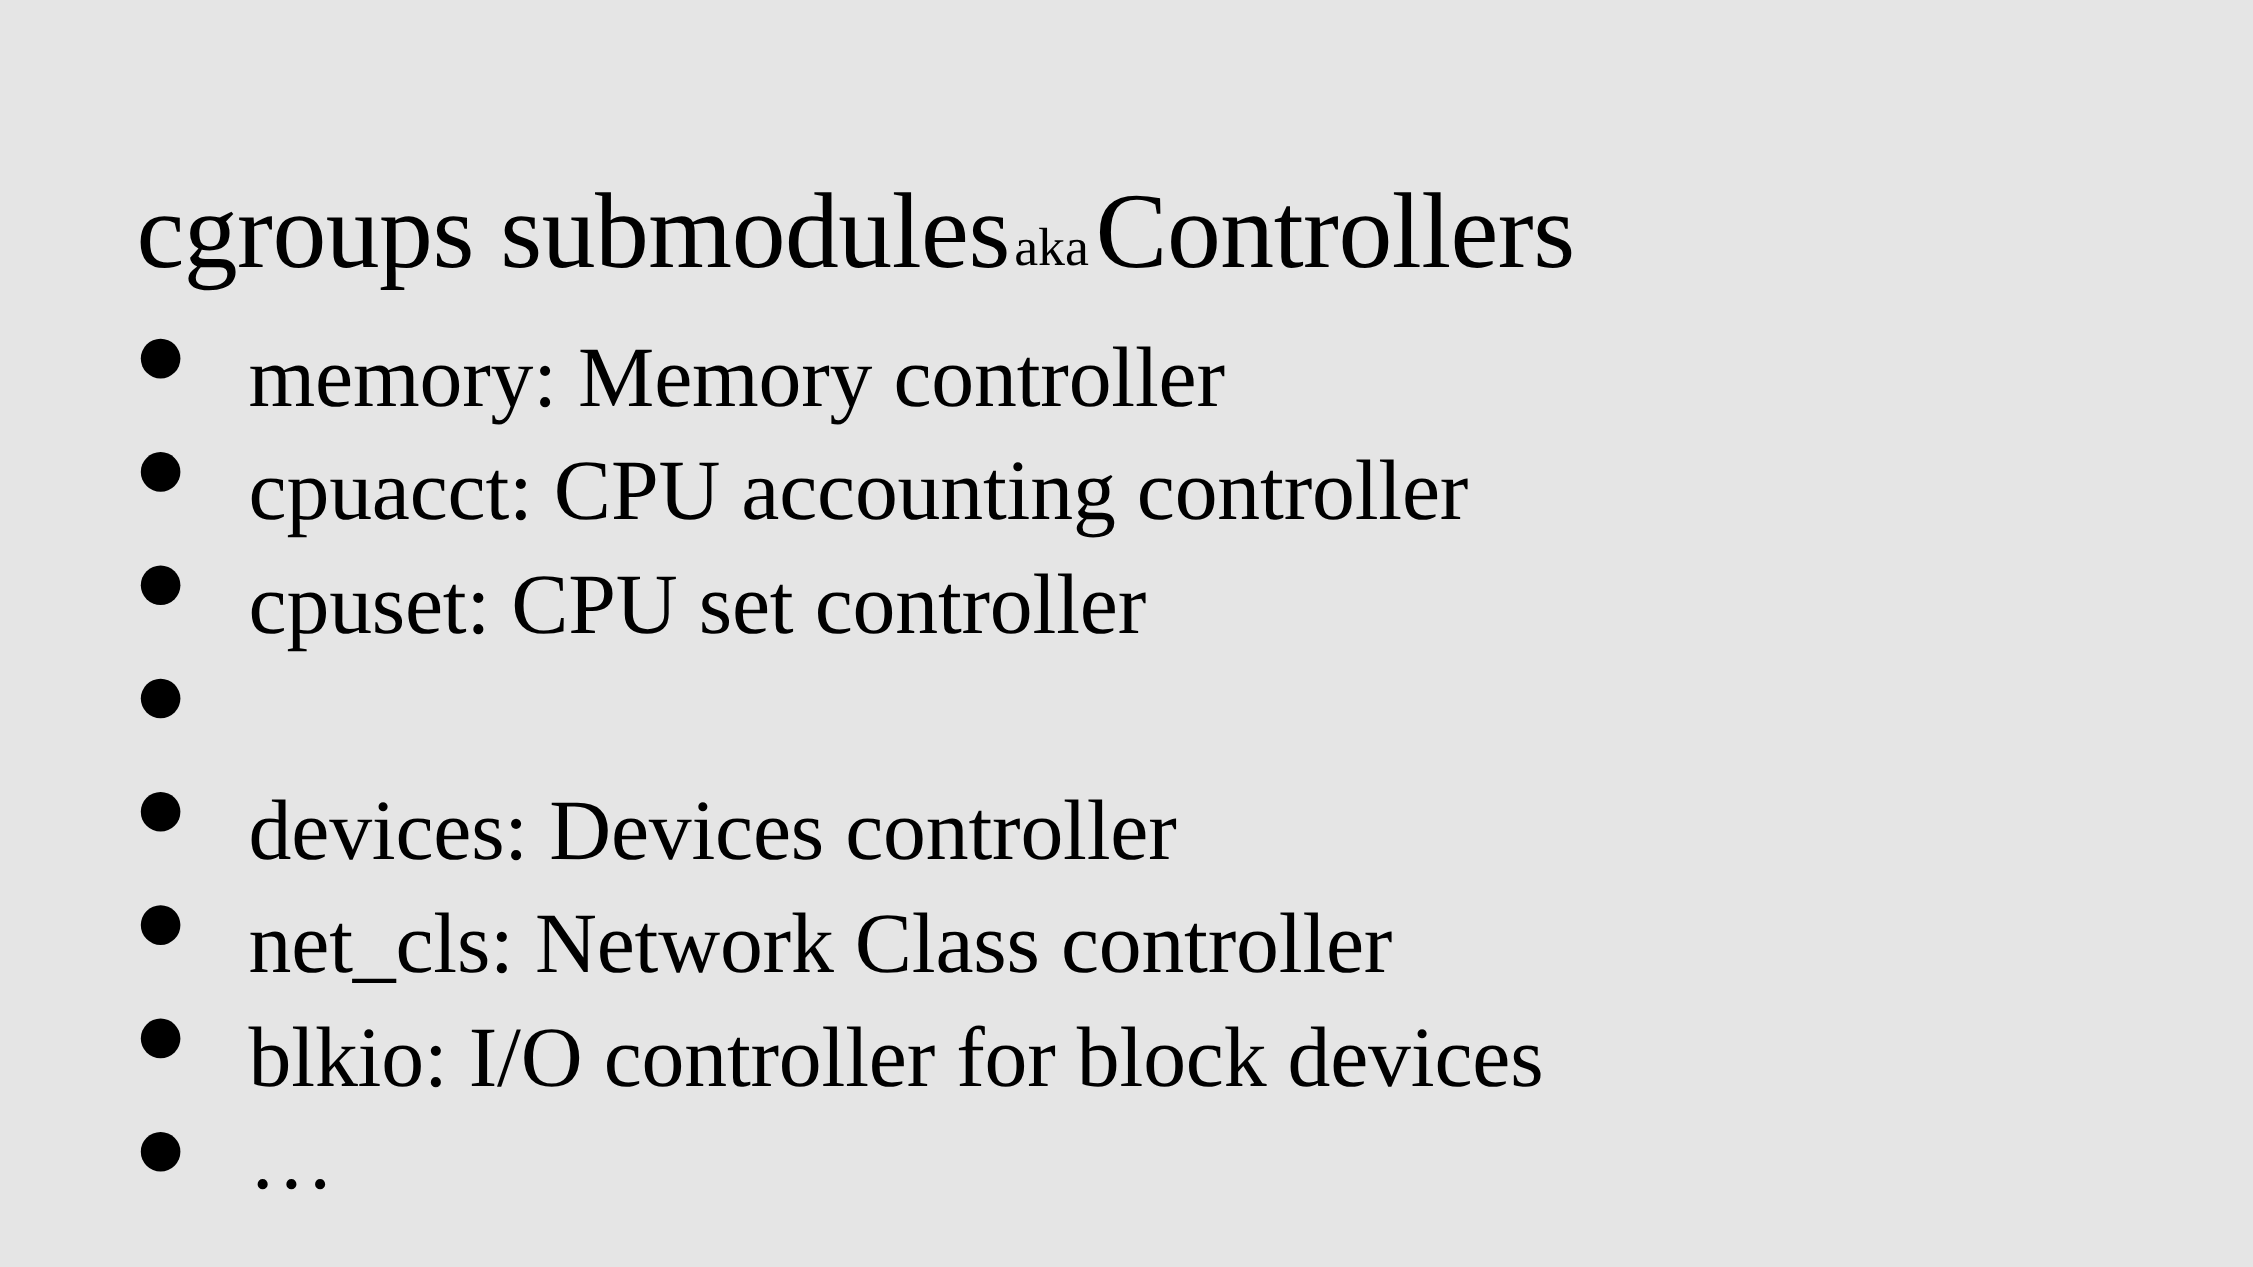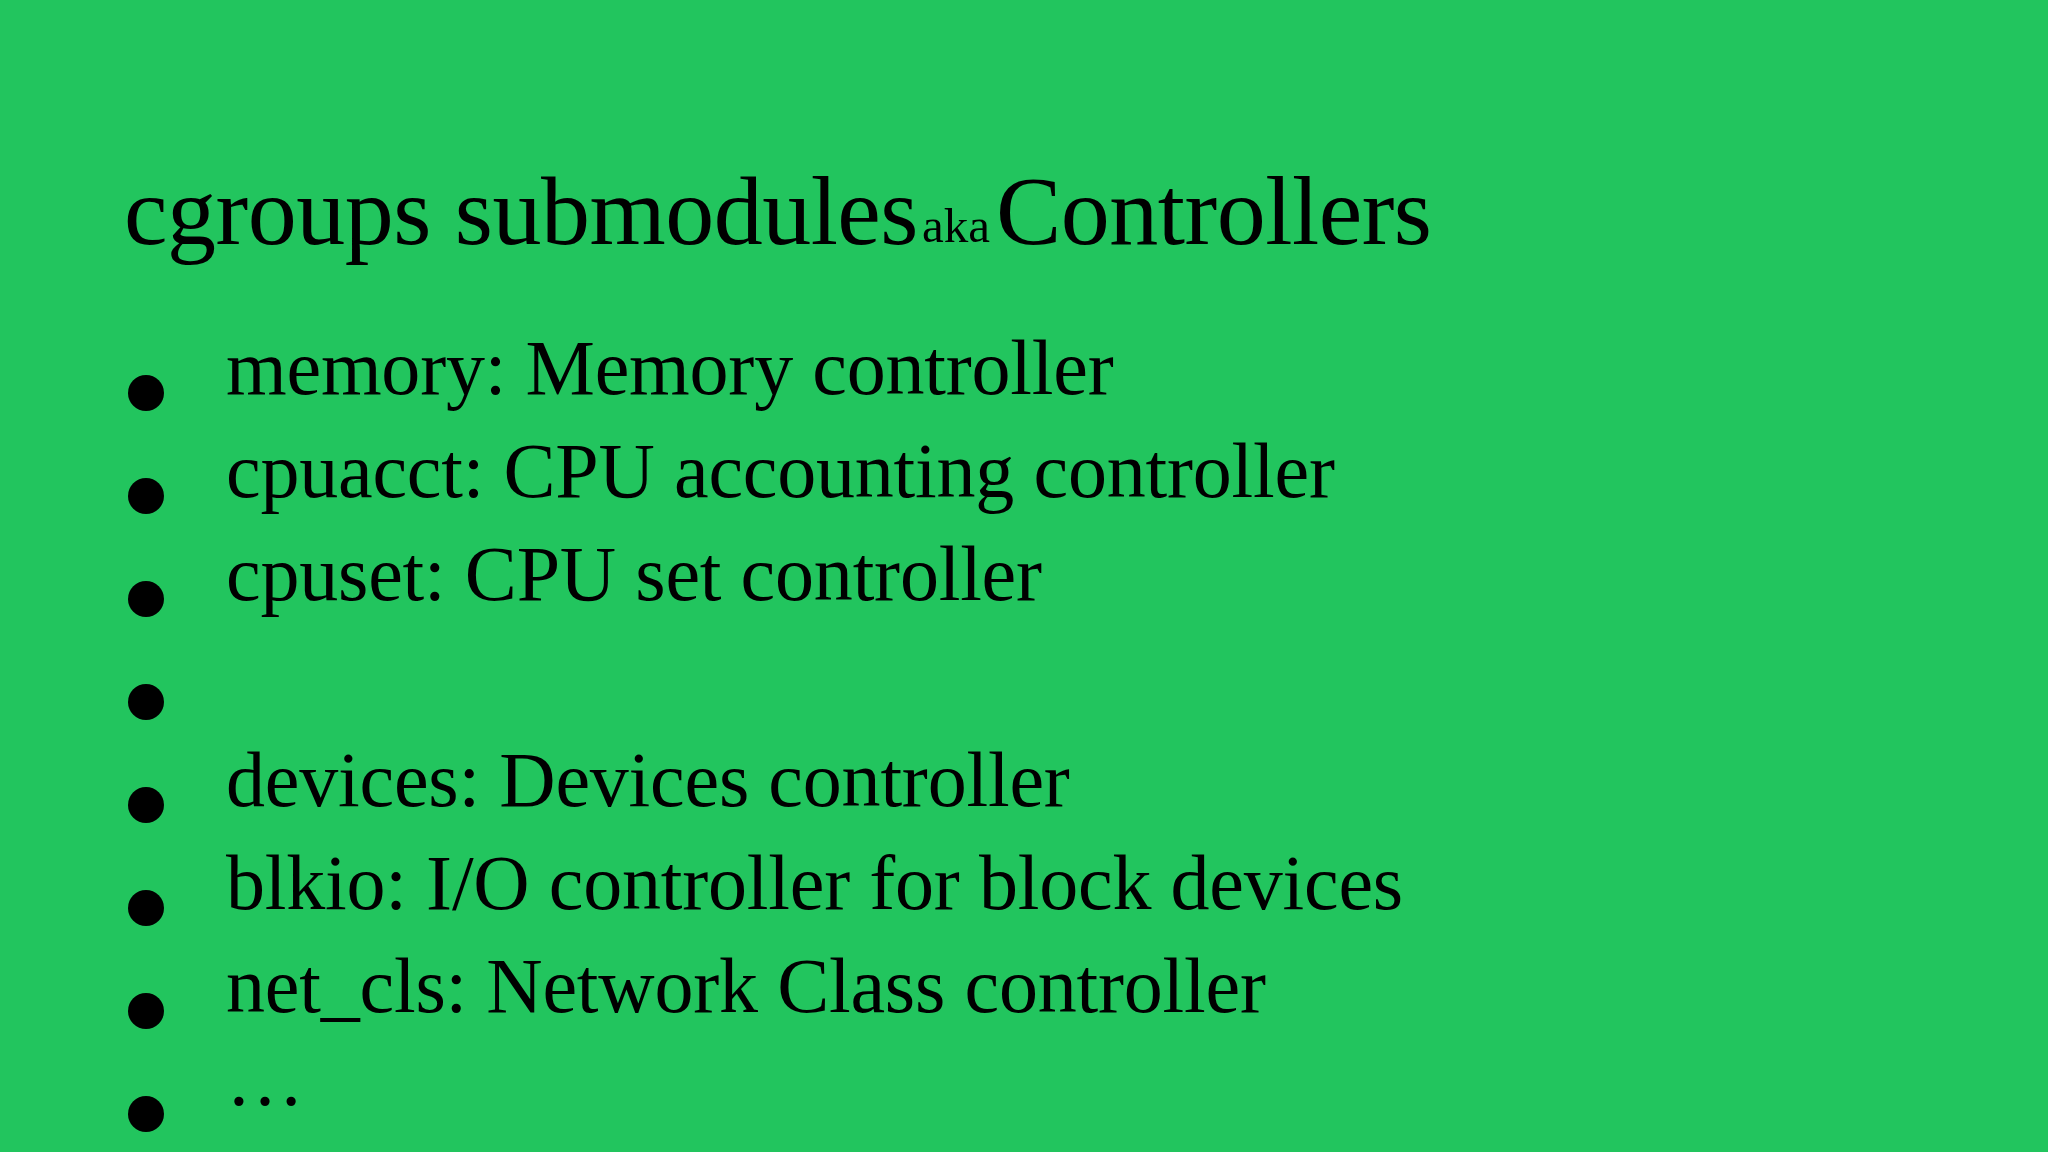--- a/index.html
+++ b/index.html
@@ -13,21 +13,21 @@
     background: #ffffff;
     font-family: "Liberation Serif", "DejaVu Serif", serif;
     color: #000000;
     overflow: hidden;
   }
 
   .slide {
     position: relative;
     width: 2048px;
     height: 1152px;
-    background: #22c55e;
+    background: #e5e5e5;
     box-sizing: border-box;
   }
 
   
   .slide-title {
     position: absolute;
     left: 124px;
     top: 96px;
     width: 1820px;
     font-size: 98px;
@@ -58,21 +58,21 @@
     top: 308px;
     width: 1850px;
     list-style: none;
     margin: 0;
     padding: 0;
   }
   .bullet-item {
     position: relative;
     height: 103px;
     display: flex;
-    align-items: flex-end;
+    align-items: flex-start;
     padding-left: 0;
     font-family: Liberation Serif, serif;
   }
   .bullet-marker {
     flex: 0 0 auto;
     width: 36px;
     height: 36px;
     border-radius: 50%;
     background: #000000;
     margin-right: 62px;
@@ -123,26 +123,26 @@
       <span class="bullet-marker"></span>
     </li>
 
     <li class="bullet-item">
       <span class="bullet-marker"></span>
       <span class="bullet-text">devices: Devices controller</span>
     </li>
 
     <li class="bullet-item">
       <span class="bullet-marker"></span>
-      <span class="bullet-text">blkio: I/O controller for block devices</span>
+      <span class="bullet-text">net_cls: Network Class controller</span>
     </li>
 
     <li class="bullet-item">
       <span class="bullet-marker"></span>
-      <span class="bullet-text">net_cls: Network Class controller</span>
+      <span class="bullet-text">blkio: I/O controller for block devices</span>
     </li>
 
     <li class="bullet-item">
       <span class="bullet-marker"></span>
       <span class="bullet-text ellipsis">…</span>
     </li>
 
   </ul>
 
 </div>

